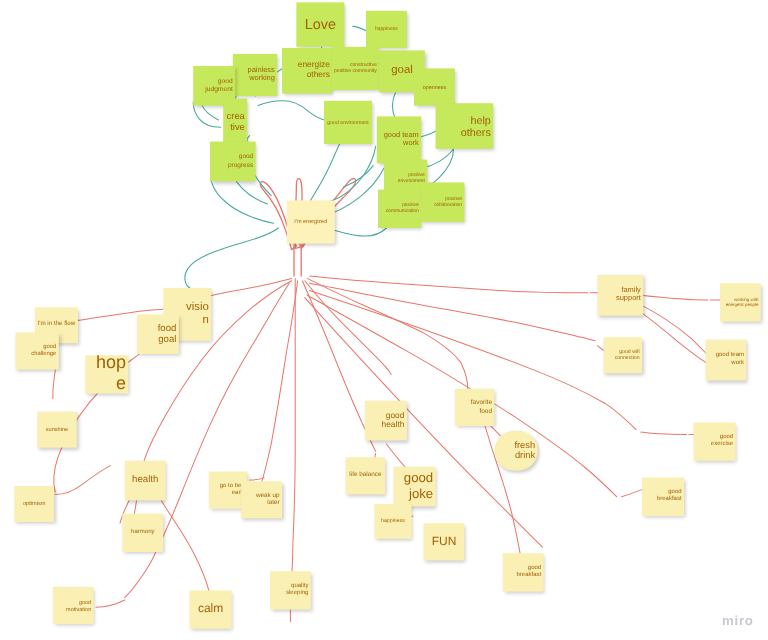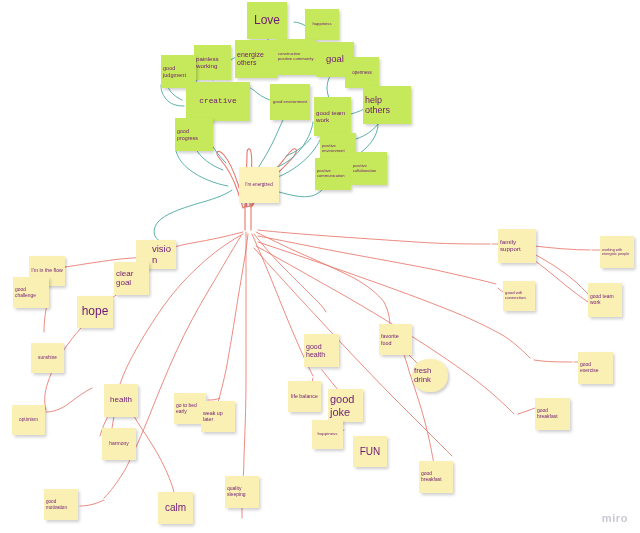--- a/index.html
+++ b/index.html
@@ -26,22 +26,22 @@
     width: 640px;
     height: 533px;
     pointer-events: none;
   }
   .note {
     position: absolute;
     box-sizing: border-box;
     display: flex;
     align-items: center;
     justify-content: center;
-    text-align: left;
-    color: #701a75;
+    text-align: right;
+    color: #a16207;
     line-height: 1.12;
     padding: 2px;
     box-shadow: 1.5px 2px 3px rgba(0,0,0,0.20);
     overflow: hidden;
     word-break: break-word;
     hyphens: auto;
   }
   .note.green { background: #c6e85b; }
   .note.yellow { background: #faf0b4; }
   .note.trunk  { background: #fdf3ba; }
@@ -185,33 +185,33 @@
 
   <div class="watermark">miro</div>
 <div class="note green" style="left: 247px; top: 2px; width: 40px; height: 37px; font-size: 12px;">Love</div>
     <div class="note green" style="left: 305px; top: 9px; width: 34px; height: 31px; font-size: 4.2px;">happiness</div>
     <div class="note green" style="left: 194px; top: 45px; width: 37px; height: 35px; font-size: 6.2px;">painless working</div>
     <div class="note green" style="left: 235px; top: 40px; width: 42px; height: 38px; font-size: 7px;">energize others</div>
     <div class="note green" style="left: 276px; top: 39px; width: 40px; height: 36px; font-size: 4.2px;">constructive positive community</div>
     <div class="note green" style="left: 316px; top: 42px; width: 38px; height: 35px; font-size: 9.5px;">goal</div>
     <div class="note green" style="left: 345px; top: 57px; width: 34px; height: 31px; font-size: 4.5px;">openness</div>
     <div class="note green" style="left: 161px; top: 55px; width: 35px; height: 33px; font-size: 5.6px;">good judgment</div>
-    <div class="note green" style="left: 186px; top: 82px; width: 64px; height: 39px; font-size: 7.8px; font-family: Liberation Mono, monospace;">creative</div>
+    <div class="note green" style="left: 186px; top: 82px; width: 20px; height: 39px; font-size: 7.8px;">creative</div>
     <div class="note green" style="left: 270px; top: 84px; width: 40px; height: 36px; font-size: 4.3px;">good environment</div>
     <div class="note green" style="left: 314px; top: 97px; width: 37px; height: 39px; font-size: 6.2px;">good team work</div>
     <div class="note green" style="left: 363px; top: 86px; width: 48px; height: 38px; font-size: 9px;">help others</div>
     <div class="note green" style="left: 175px; top: 118px; width: 38px; height: 33px; font-size: 5.4px;">good progress</div>
     <div class="note green" style="left: 320px; top: 133px; width: 36px; height: 32px; font-size: 4.1px;">positive environment</div>
     <div class="note green" style="left: 315px; top: 158px; width: 36px; height: 32px; font-size: 4.1px;">positive communication</div>
     <div class="note green" style="left: 351px; top: 152px; width: 36px; height: 33px; font-size: 4.1px;">positive collaboration</div>
-    <div class="note yellow" style="left: 136px; top: 240px; width: 40px; height: 29px; font-size: 9.5px; padding-left: 16px;">vision</div>
-    <div class="note yellow" style="left: 114px; top: 262px; width: 35px; height: 33px; font-size: 8px;">clear goal</div>
+    <div class="note yellow" style="left: 136px; top: 240px; width: 40px; height: 44px; font-size: 9.5px; padding-left: 16px;">vision</div>
+    <div class="note yellow" style="left: 114px; top: 262px; width: 35px; height: 33px; font-size: 8px;">food goal</div>
     <div class="note yellow" style="left: 29px; top: 256px; width: 36px; height: 30px; font-size: 5.2px;">I'm in the flow</div>
     <div class="note yellow" style="left: 13px; top: 277px; width: 36px; height: 31px; font-size: 4.9px;">good challenge</div>
-    <div class="note yellow" style="left: 71px; top: 296px; width: 36px; height: 32px; font-size: 12px; margin-left: 6px;">hope</div>
+    <div class="note yellow" style="left: 71px; top: 296px; width: 36px; height: 32px; font-size: 15px;">hope</div>
     <div class="note yellow" style="left: 31px; top: 343px; width: 33px; height: 30px; font-size: 4.7px;">sunshine</div>
     <div class="note yellow" style="left: 12px; top: 405px; width: 33px; height: 30px; font-size: 4.7px;">optimism</div>
     <div class="note yellow" style="left: 104px; top: 384px; width: 34px; height: 33px; font-size: 8px;">health</div>
     <div class="note yellow" style="left: 102px; top: 428px; width: 34px; height: 32px; font-size: 5px;">harmony</div>
     <div class="note yellow" style="left: 44px; top: 489px; width: 34px; height: 31px; font-size: 4.6px;">good motivation</div>
     <div class="note yellow" style="left: 158px; top: 492px; width: 35px; height: 32px; font-size: 10px;">calm</div>
     <div class="note yellow" style="left: 174px; top: 393px; width: 32px; height: 31px; font-size: 5px;">go to bed early</div>
     <div class="note yellow" style="left: 201px; top: 401px; width: 34px; height: 31px; font-size: 5.3px;">weak up later</div>
     <div class="note yellow" style="left: 225px; top: 476px; width: 34px; height: 32px; font-size: 5px;">quality sleeping</div>
     <div class="note yellow" style="left: 288px; top: 381px; width: 33px; height: 31px; font-size: 5.3px;">life balance</div>

